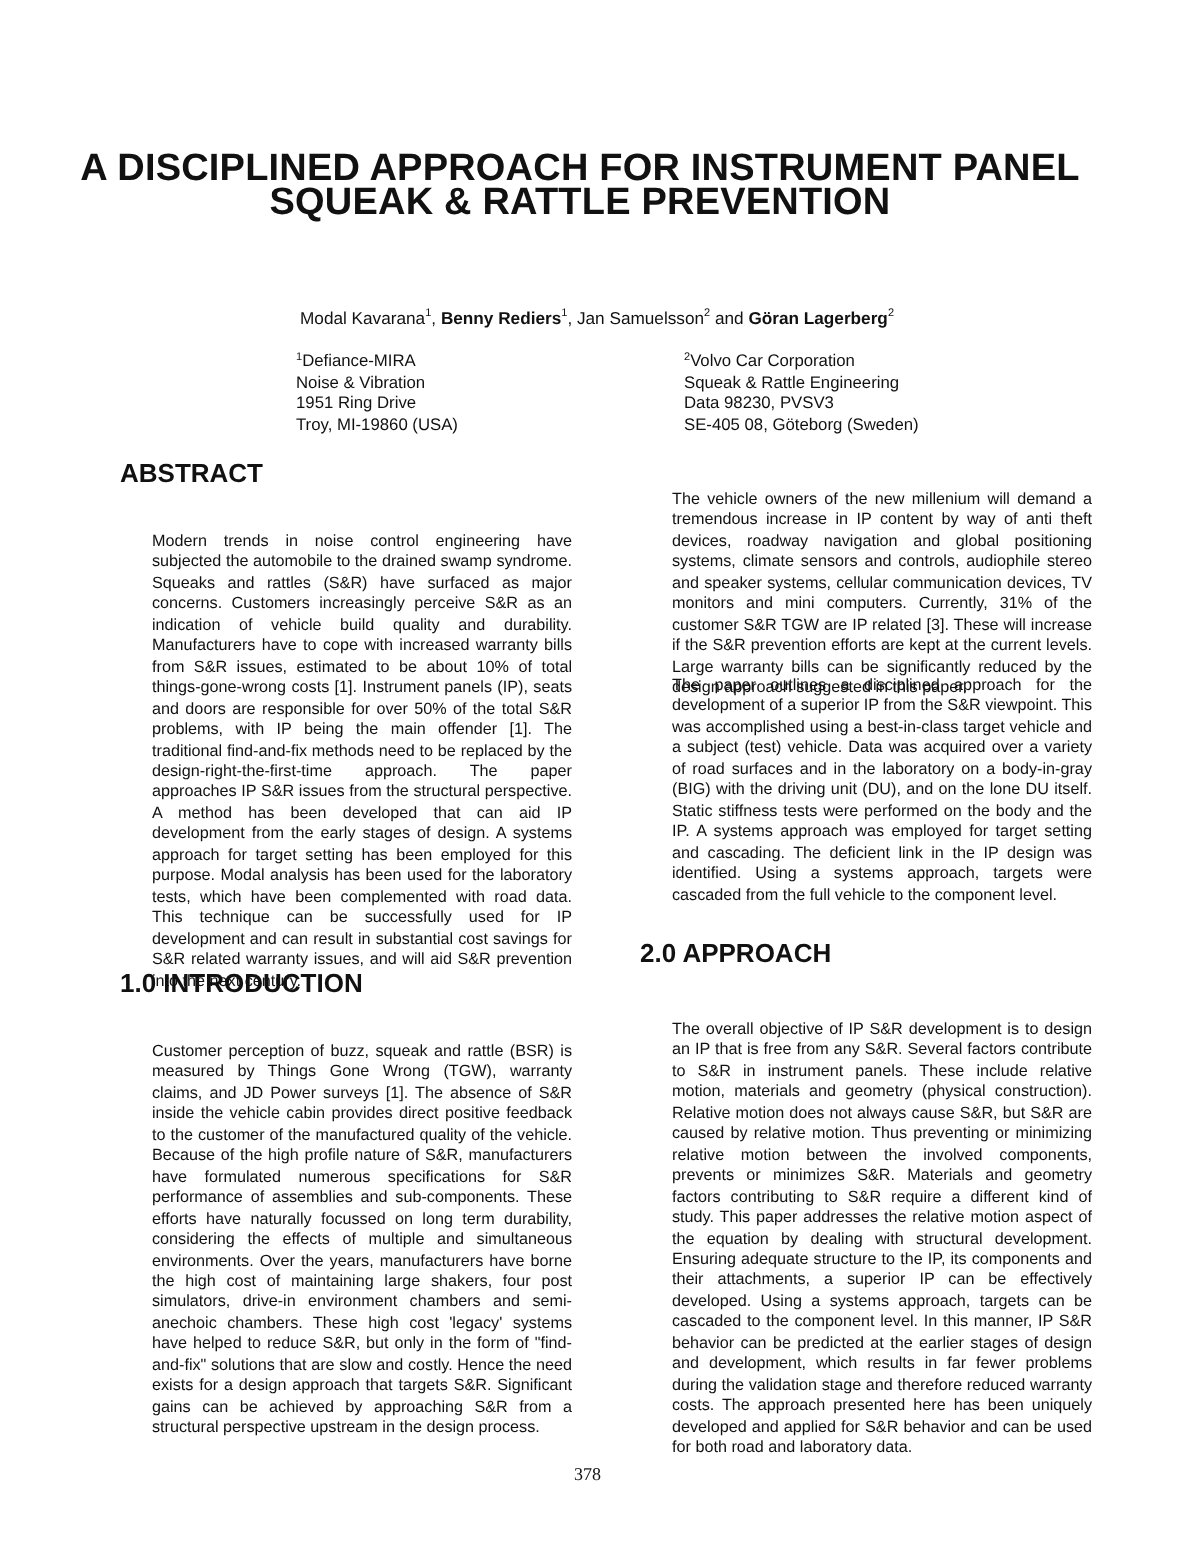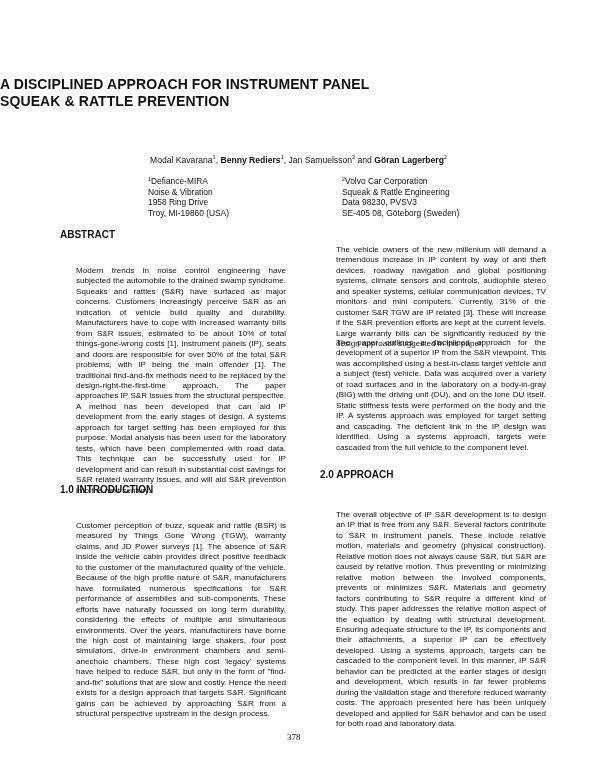--- a/index.html
+++ b/index.html
@@ -1,45 +1,45 @@
 <!DOCTYPE html>
 <html><head>
   <meta charset="utf-8">
   <style>
     html, body { margin:0; padding:0; background:#ffffff; }
     body { width:600px; height:778px; position:relative; overflow:hidden; color:#111; font-family:"Liberation Sans", sans-serif; }
-    .title { position:absolute; left:0; width:580px; top:76px; font-weight:bold; font-size:14px; line-height:17px; letter-spacing:0.1px; }
+    .title { position:absolute; left:0; width:580px; top:76px; text-align:center; font-weight:bold; font-size:19px; line-height:17px; letter-spacing:0.1px; }
     .authors { position:absolute; left:150px; top:154px; font-size:8.6px; white-space:nowrap; }
     .authors b { font-weight:bold;text-align:center; }
     .authors sup { font-size:5.5px; vertical-align:4px; }
     .affil { position:absolute; font-size:8.4px; line-height:10.6px; white-space:nowrap; }
     .affil sup { font-size:5.5px; vertical-align:3px; }
     .col { position:absolute; width:242px; font-size:8.1px; line-height:10.45px; text-align:justify; }
     .col p { margin:16px; }
-    .heading { position:absolute; font-weight:bold; font-size:10px; }
+    .heading { position:absolute; font-weight:bold; font-size:13px; }
     .pageno { position:absolute; left:287px; top:732px; font-family:"Liberation Serif", serif; font-size:9px; }
   </style>
 </head>
 <body>
 
 <div>
 
   <div class="title">
     <div>A DISCIPLINED APPROACH FOR INSTRUMENT PANEL</div>
     <div>SQUEAK &amp; RATTLE PREVENTION</div>
   </div>
 
   <div class="authors">
     <span>Modal Kavarana</span><sup>1</sup><span>, </span><b>Benny Rediers</b><sup>1</sup><span>, </span><span>Jan Samuelsson</span><sup>2</sup><span> and </span><b>Göran Lagerberg</b><sup>2</sup>
   </div>
 
   <div class="affil" style="left:148px; top:174px;">
     <div><sup>1</sup><span>Defiance-MIRA</span></div>
     <div>Noise &amp; Vibration</div>
-    <div>1958 Ring Drive</div>
+    <div>1951 Ring Drive</div>
     <div>Troy, MI-19860 (USA)</div>
   </div>
 
   <div class="affil" style="left:342px; top:174px;">
     <div><sup>2</sup><span>Volvo Car Corporation</span></div>
     <div>Squeak &amp; Rattle Engineering</div>
     <div>Data 98230, PVSV3</div>
     <div>SE-405 08, Göteborg (Sweden)</div>
   </div>
 

